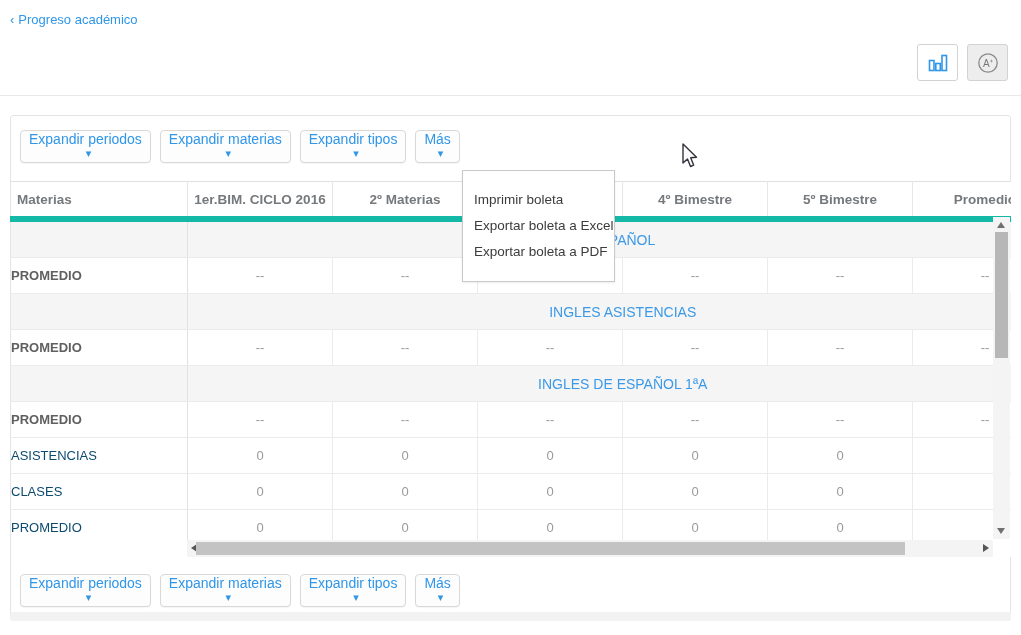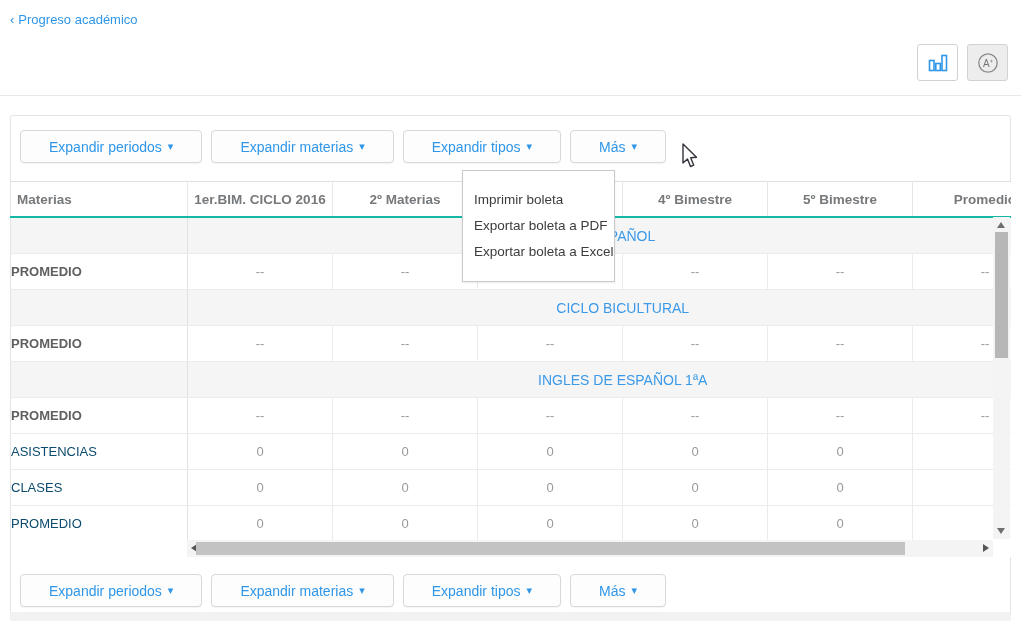--- a/index.html
+++ b/index.html
@@ -25,30 +25,30 @@
          border:1px solid #e4e4e4;border-radius:3px;background:#fff;}
   .bottom-band{position:absolute;left:10px;top:612px;width:1001px;height:9px;
                background:#f2f2f2;border-radius:3px;}
 
   
   .toolbar{position:absolute;left:20px;display:flex;gap:9px;}
   .toolbar.top{top:130px;}
   .toolbar.bottom{top:574px;}
   .tb-btn{height:33px;background:#fdfdfd;border:1px solid #d8d8d8;border-radius:4px;
           color:#2f96e8;font-size:14px;font-family:"Liberation Sans",sans-serif;
-          padding:0 28px;display:inline-flex;align-items:center;cursor:pointer;
-          box-shadow:0 1px 1px rgba(0,0,0,0.04);}
+          padding:0 8px;display:inline-flex;align-items:center;cursor:pointer;
+          box-shadow:0 1px 1px rgba(0,0,0,0.04);flex-direction:column;}
   .tb-btn .caret{margin-left:6px;font-size:11px;color:#2f96e8;}
 
   
   .grid{position:absolute;left:10px;top:181px;width:1001px;height:359px;overflow:hidden;
         background:#fff;}
   table.grades{border-collapse:collapse;table-layout:fixed;width:1047px;}
   table.grades th{height:34px;font-size:13.5px;font-weight:bold;color:#76797c;
-        background:#fff;border-top:1px solid #e0e0e0;border-bottom:2px solid #14b8a6;
+        background:#fff;border-top:1px solid #e0e0e0;border-bottom:6px solid #14b8a6;
         border-right:1px solid #e7e7e7;text-align:center;padding:0;white-space:nowrap;overflow:hidden;}
   table.grades th.col-label{text-align:left;padding-left:6px;border-left:1px solid #e4e4e4;}
   table.grades td{height:35px;border-bottom:1px solid #ebebeb;padding:0;white-space:nowrap;overflow:hidden;}
   td.lbl{font-size:13px;color:#0c4a6e;padding-left:6px;border-left:1px solid #e4e4e4;
          border-right:1px solid #e2e2e2;}
   td.lbl.bold{font-weight:bold;color:#5f5f5f;}
   td.val{font-size:13px;color:#9a9a9a;text-align:center;border-right:1px solid #ebebeb;}
   tr.sec-row td{background:#f5f5f5;}
   td.sec-pad{border-left:1px solid #e4e4e4;border-right:1px solid #e2e2e2;}
   td.sec-cell{text-align:center;}
@@ -156,21 +156,21 @@
             <td class="lbl bold">PROMEDIO</td>
             <td class="val">--</td>
             <td class="val">--</td>
             <td class="val">--</td>
             <td class="val">--</td>
             <td class="val">--</td>
             <td class="val">--</td>
           </tr>
           <tr class="sec-row">
             <td class="sec-pad"></td>
-            <td class="sec-cell" colspan="6"><a class="sec-link">CICLO BICULTURAL</a></td>
+            <td class="sec-cell" colspan="6"><a class="sec-link">INGLES ASISTENCIAS</a></td>
           </tr>
           <tr>
             <td class="lbl bold">PROMEDIO</td>
             <td class="val">--</td>
             <td class="val">--</td>
             <td class="val">--</td>
             <td class="val">--</td>
             <td class="val">--</td>
             <td class="val">--</td>
           </tr>
@@ -247,21 +247,21 @@
       <button class="tb-btn">
         <span>Más</span>
         <span class="caret">▾</span>
       </button>
     </div>
 
   <div class="bottom-band"></div>
 
   <div class="menu" id="menu">
       <div class="menu-item">Imprimir boleta</div>
+      <div class="menu-item">Exportar boleta a Excel</div>
       <div class="menu-item">Exportar boleta a PDF</div>
-      <div class="menu-item">Exportar boleta a Excel</div>
     </div>
 
   <svg class="cursor" width="19" height="27" viewBox="0 0 19 27">
     <path d="M2 1 L2 20 L6.5 16 L9.5 23.5 L12.7 22.2 L9.7 14.8 L15.5 14.2 Z" fill="#fdfdfd" stroke="#33333d" stroke-width="1.4" stroke-linejoin="round"></path>
   </svg>
 
 </div>
 
 </body></html>

